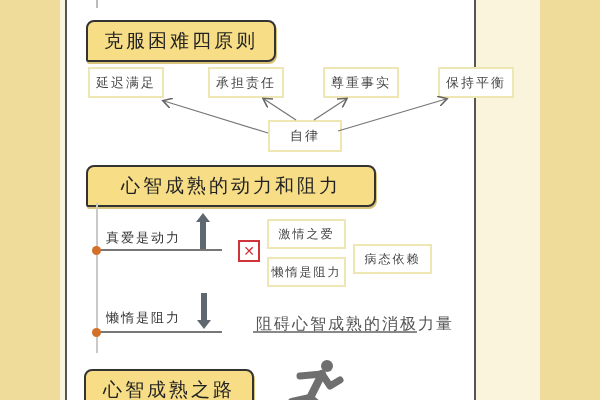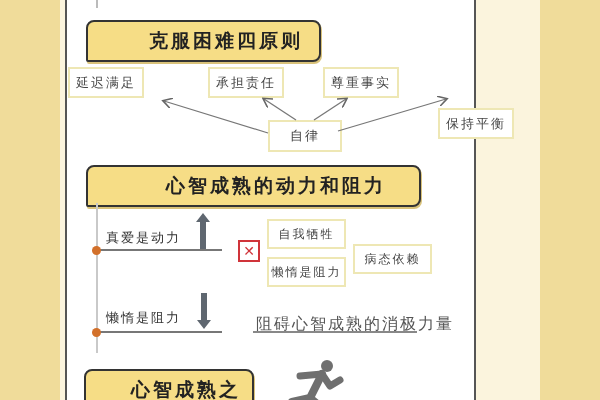--- a/index.html
+++ b/index.html
@@ -3,45 +3,45 @@
   <meta charset="utf-8">
   <style>
     html, body { margin:0; padding:0; }
     body { width:600px; height:400px; overflow:hidden; background:#f0dc9a; position:relative;
            font-family: "DejaVu Serif", "Liberation Serif", serif; }
     .page { position:absolute; left:60px; top:0; width:480px; height:400px; background:#fbf4dd; }
     .sheet { position:absolute; left:65px; top:0; width:407px; height:400px; background:#ffffff;
              border-left:2px solid #555; border-right:2px solid #555; }
     .abs { position:absolute; }
     .title-box { position:absolute; background:#f6dd86; border:2px solid #333; border-radius:8px 8px 8px 2px;
-                 font-weight:bold; color:#222; display:flex; align-items:center; justify-content:center;
-                 box-shadow: 1px 2px 0 #d9c27a; padding-left: 45px; }
+                 font-weight:normal; color:#222; display:flex; align-items:center; justify-content:center;
+                 box-shadow: 1px 2px 0 #d9c27a; }
     .box { position:absolute; background:#fff; border:2px solid #eee7b4; color:#444; font-size:13px;
            display:flex; align-items:center; justify-content:center; letter-spacing:2px; }
     .small-box { font-size:12px; }
     .vline { position:absolute; width:2px; background:#c9c9c9; }
     .hline { position:absolute; height:2px; background:#777; }
     .dot { position:absolute; width:9px; height:9px; border-radius:50%; background:#d2702a; }
     .label { position:absolute; font-size:13px; color:#333; letter-spacing:2px; }
     svg { position:absolute; overflow:visible; }
   </style>
 </head>
 <body>
 
 <div class="page"></div>
 <div class="sheet"></div>
 
 <div class="vline" style="left:96px;top:0;height:8px;background:#bbb;"></div>
 
 <div class="title-box" style="left:86px;top:20px;width:186px;height:38px;font-size:19px;letter-spacing:3px;">克服困难四原则</div>
 
-<div class="box" style="left:68px;top:67px;width:72px;height:27px;">延迟满足</div>
+<div class="box" style="left:88px;top:67px;width:72px;height:27px;">延迟满足</div>
 <div class="box" style="left:208px;top:67px;width:72px;height:27px;">承担责任</div>
 <div class="box" style="left:323px;top:67px;width:72px;height:27px;">尊重事实</div>
-<div class="box" style="left:438px;top:67px;width:72px;height:27px;margin-top:41px;">保持平衡</div>
+<div class="box" style="left:438px;top:67px;width:72px;height:27px;">保持平衡</div>
 
 <div class="box" style="left:268px;top:120px;width:70px;height:28px;">自律</div>
 
 <svg width="600" height="400" style="left:0;top:0;">
   <defs>
     <marker id="ah" markerWidth="8" markerHeight="8" refX="6" refY="4" orient="auto">
       <path d="M0,0 L7,4 L0,8" fill="none" stroke="#666" stroke-width="1.2"></path>
     </marker>
   </defs>
   <line x1="268" y1="133" x2="164" y2="101" stroke="#777" stroke-width="1.3" marker-end="url(#ah)"></line>
@@ -56,21 +56,21 @@
 
 <div class="label" style="left:106px;top:229px;">真爱是动力</div>
 <svg width="16" height="36" style="left:195px;top:213px;">
   <polygon points="8,0 15,9 11,9 11,36 5,36 5,9 1,9" fill="#5f6770"></polygon>
 </svg>
 <div class="hline" style="left:96px;top:249px;width:126px;"></div>
 <div class="dot" style="left:92px;top:246px;"></div>
 
 <div class="abs" style="left:238px;top:240px;width:18px;height:18px;border:2px solid #d0343a;background:#fff;display:flex;align-items:center;justify-content:center;color:#d0343a;font-weight:bold;font-size:14px;font-family:'DejaVu Sans',sans-serif;">✕</div>
 
-<div class="box small-box" style="left:267px;top:219px;width:75px;height:26px;">自我牺牲</div>
+<div class="box small-box" style="left:267px;top:219px;width:75px;height:26px;">激情之爱</div>
 <div class="box small-box" style="left:267px;top:257px;width:75px;height:26px;">懒惰是阻力</div>
 <div class="box small-box" style="left:353px;top:244px;width:75px;height:26px;">病态依赖</div>
 
 <div class="label" style="left:106px;top:309px;">懒惰是阻力</div>
 <svg width="16" height="36" style="left:196px;top:293px;">
   <polygon points="5,0 11,0 11,27 15,27 8,36 1,27 5,27" fill="#5f6770"></polygon>
 </svg>
 <div class="hline" style="left:96px;top:331px;width:126px;"></div>
 <div class="dot" style="left:92px;top:328px;"></div>
 

